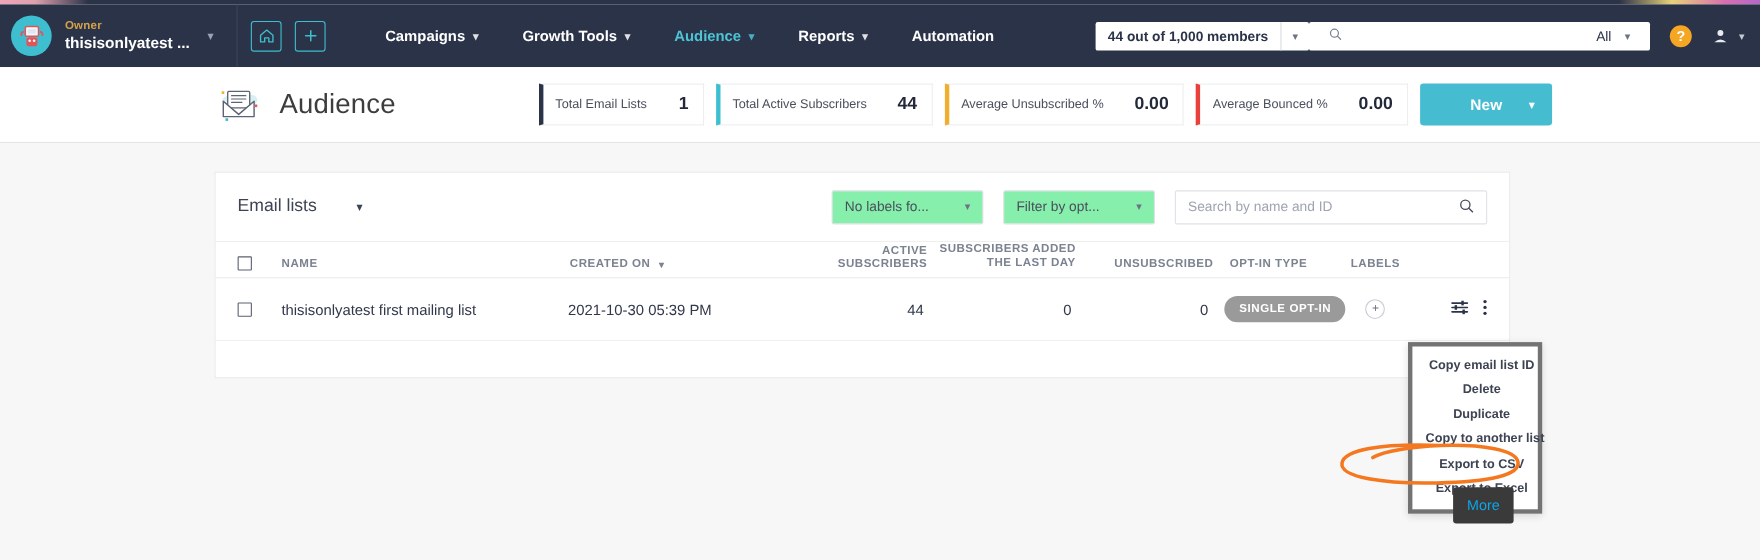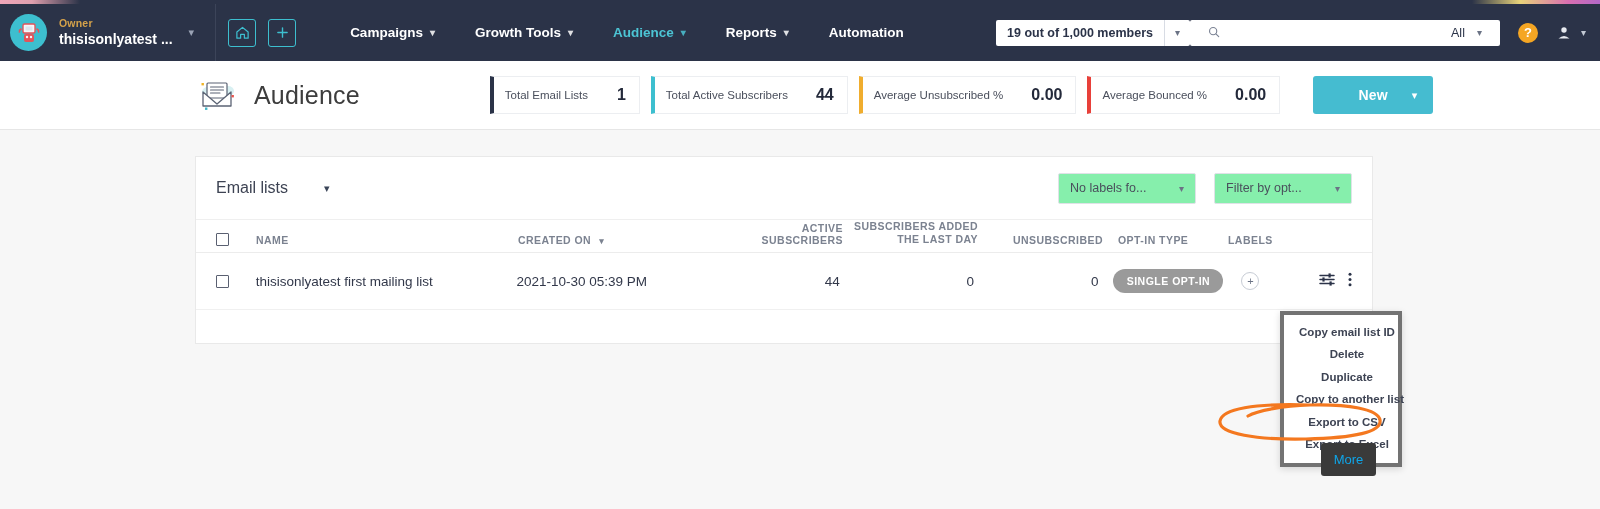--- a/index.html
+++ b/index.html
@@ -102,21 +102,21 @@
     display:flex; align-items:center; justify-content:space-between;
     height:38px; background:#fff; border:1px solid #eceef1;
     border-left-width:4px; border-left-style:solid;
     padding:0 13px 0 11px; margin-right:11px; min-width:150px;
   }
   .stat .lbl { font-size:11.5px; color:#4a4f5c; white-space:nowrap; }
   .stat .val { font-size:16px; font-weight:700; color:#23293a; margin-left:28px; }
 
   .new-btn {
     display:flex; align-items:center; height:38px; background:#45bcd0;
-    color:#fff; border-radius:3px; margin-left:22px; padding:0 0 0 0;
+    color:#fff; border-radius:3px; padding:0 0 0 0;
     min-width:120px; justify-content:center; position:relative;
   }
   .new-btn .nb-lbl { font-size:14px; font-weight:700; letter-spacing:.2px; }
   .new-btn .nb-cv { position:absolute; right:16px; font-size:11px; }
 
   
   .card {
     position:absolute; top:156px; left:195px; width:1178px;
     background:#ffffff; border:1px solid #e9e9e9;
   }
@@ -267,21 +267,21 @@
         <span>Reports</span>
         <span class="cv">▾</span>
       </div>
       <div class="navlink">
         <span>Automation</span>
       </div>
     </div>
 
     <div class="nav-right">
       <div class="members-pill">
-        <div class="members-txt">19 out of 1,000 members</div>
+        <div class="members-txt">44 out of 1,000 members</div>
         <div class="members-caret">▾</div>
       </div>
       <div class="navsearch">
         <span class="mag">
           <svg width="12" height="12" viewBox="0 0 14 14" aria-hidden="true">
             <circle cx="6" cy="6" r="4.2" fill="none" stroke="#7a8293" stroke-width="1.3"></circle>
             <path d="M9.2 9.2 L12.5 12.5" stroke="#7a8293" stroke-width="1.3" stroke-linecap="round"></path>
           </svg>
         </span>
         <input type="text" value="" placeholder="" style="">
@@ -346,20 +346,29 @@
       <span class="card-title-cv">▾</span>
 
       <div class="filters">
         <div class="sel">
           <span class="sl">No labels fo...</span>
           <span class="sc">▾</span>
         </div>
         <div class="sel">
           <span class="sl">Filter by opt...</span>
           <span class="sc">▾</span>
+        </div>
+        <div class="searchbox">
+          <input type="text" value="" placeholder="Search by name and ID" style="">
+          <span class="mag2">
+            <svg width="14" height="14" viewBox="0 0 16 16" aria-hidden="true">
+              <circle cx="7" cy="7" r="4.8" fill="none" stroke="#4a4f5c" stroke-width="1.4"></circle>
+              <path d="M10.6 10.6 L14.4 14.4" stroke="#4a4f5c" stroke-width="1.5" stroke-linecap="round"></path>
+            </svg>
+          </span>
         </div>
       </div>
     </div>
 
     <div class="tbl">
       <div class="thead">
         <div class="th c-chk">
             <span class="chk"></span>
           </div>
         <div class="th c-name">NAME</div>

